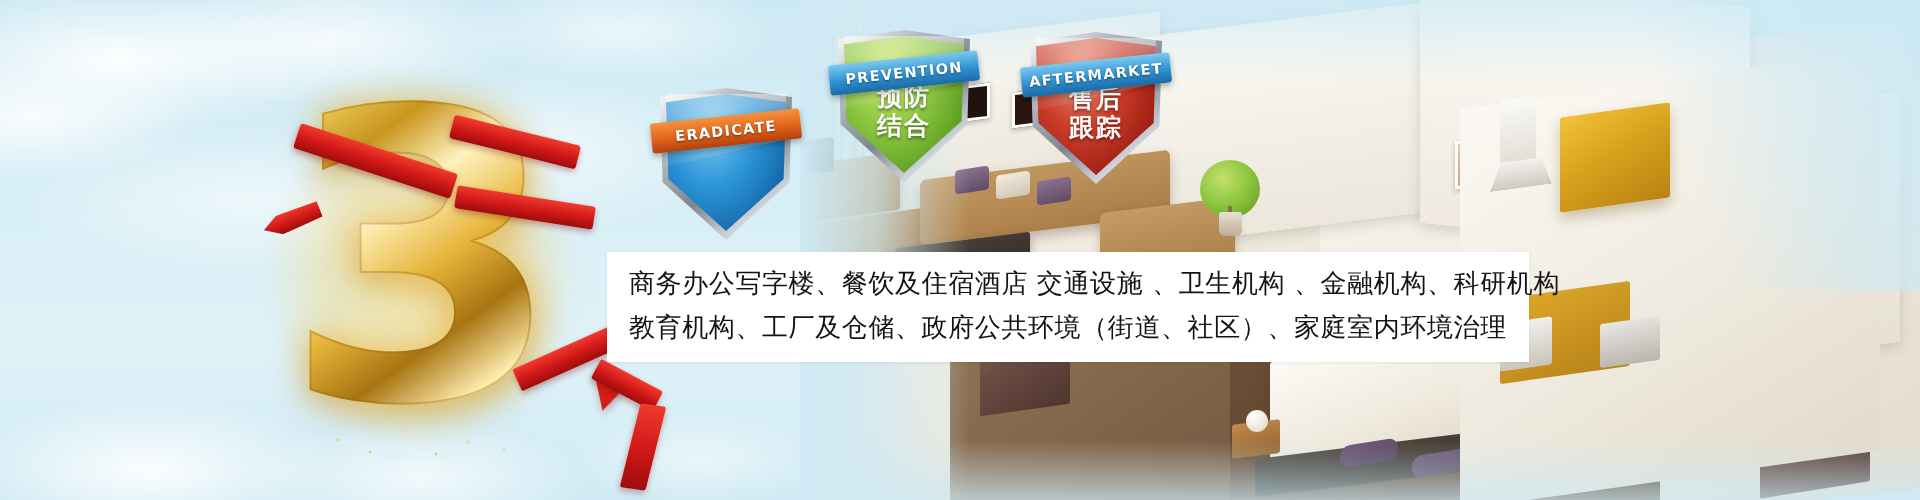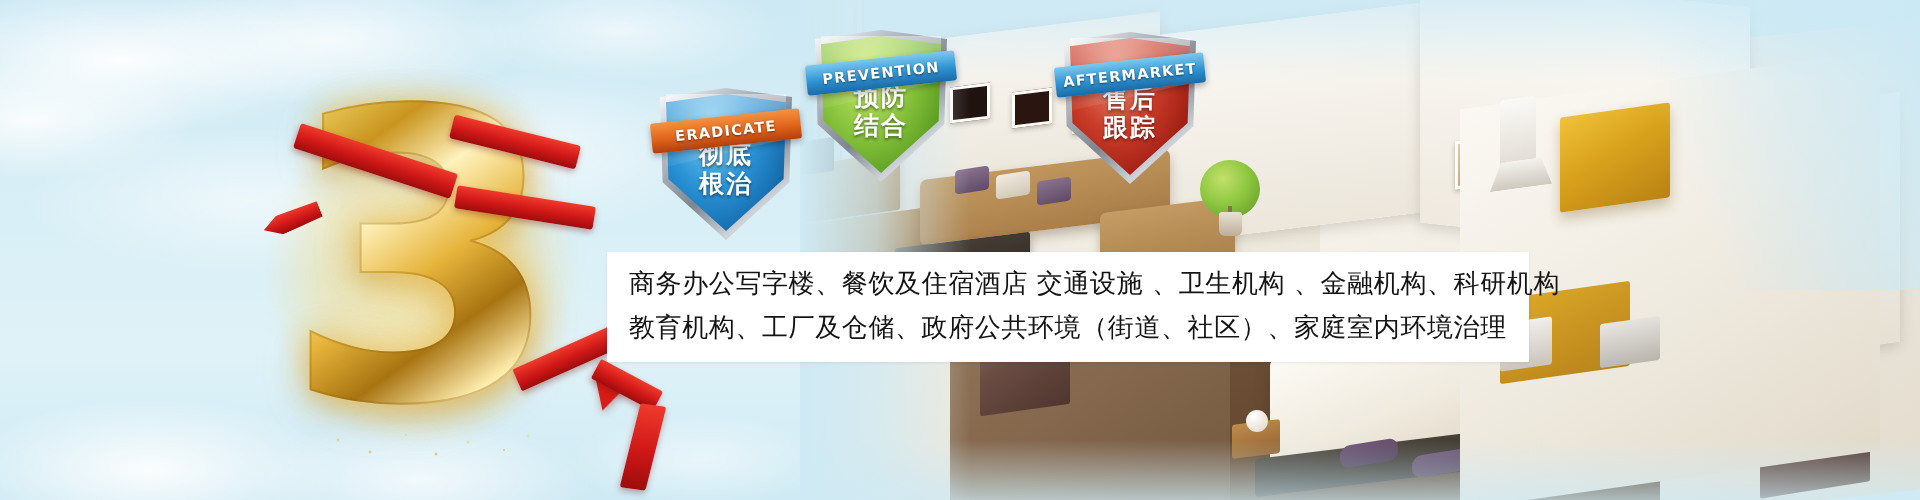--- a/index.html
+++ b/index.html
@@ -208,22 +208,22 @@
 
   
   .sh-blue .inner{background:radial-gradient(ellipse at 38% 24%,#7fcbf0 0%,#2a93d6 42%,#1366a8 78%,#0d4c85 100%);}
   .sh-blue .band{background:linear-gradient(180deg,#f5923e 0%,#e0641c 55%,#b23f0c 100%);}
   .sh-green .inner{background:radial-gradient(ellipse at 38% 24%,#cbe96a 0%,#8cc63f 42%,#5a9c20 78%,#3f7a14 100%);}
   .sh-green .band{background:linear-gradient(180deg,#7cc9ee 0%,#2f93d3 55%,#1b6ba6 100%);}
   .sh-red .inner{background:radial-gradient(ellipse at 38% 24%,#e88a72 0%,#c93b28 42%,#9c1c12 78%,#74110b 100%);}
   .sh-red .band{background:linear-gradient(180deg,#7cc9ee 0%,#2f93d3 55%,#1b6ba6 100%);}
 
   #shield-eradicate{left:660px;top:88px;}
-  #shield-prevention{left:815px;top:30px;}
-  #shield-aftermarket{left:1064px;top:32px;}
+  #shield-prevention{left:838px;top:30px;}
+  #shield-aftermarket{left:1030px;top:32px;}
 
   
   .panel{position:absolute;left:607px;top:252px;width:922px;height:110px;
     background:#fff;box-shadow:0 1px 3px rgba(0,0,0,.08);}
   .panel .ln{position:absolute;left:22px;color:#141414;
     font-family:"DejaVu Sans","Liberation Sans",sans-serif;
     font-size:26px;font-weight:500;letter-spacing:.6px;white-space:nowrap;}
   .panel .ln1{top:14px;}
   .panel .ln2{top:58px;}
 
@@ -332,24 +332,20 @@
   <div class="ribbon rb3"></div>
   <div class="ribbon rb4"></div>
   <div class="rb-arrow"></div>
   <div class="ribbon rb5"></div>
   <div class="ribbon rb6"></div>
 
   <div class="shield sh-blue" id="shield-eradicate">
     <div class="frame"></div>
     <div class="inner"></div>
     <div class="gloss"></div>
-    <div class="cn">
-      <div>彻底</div>
-      <div>根治</div>
-    </div>
     <div class="band">
       <span>ERADICATE</span>
     </div>
   </div>
 
   <div class="shield sh-green" id="shield-prevention">
     <div class="frame"></div>
     <div class="inner"></div>
     <div class="gloss"></div>
     <div class="cn">

